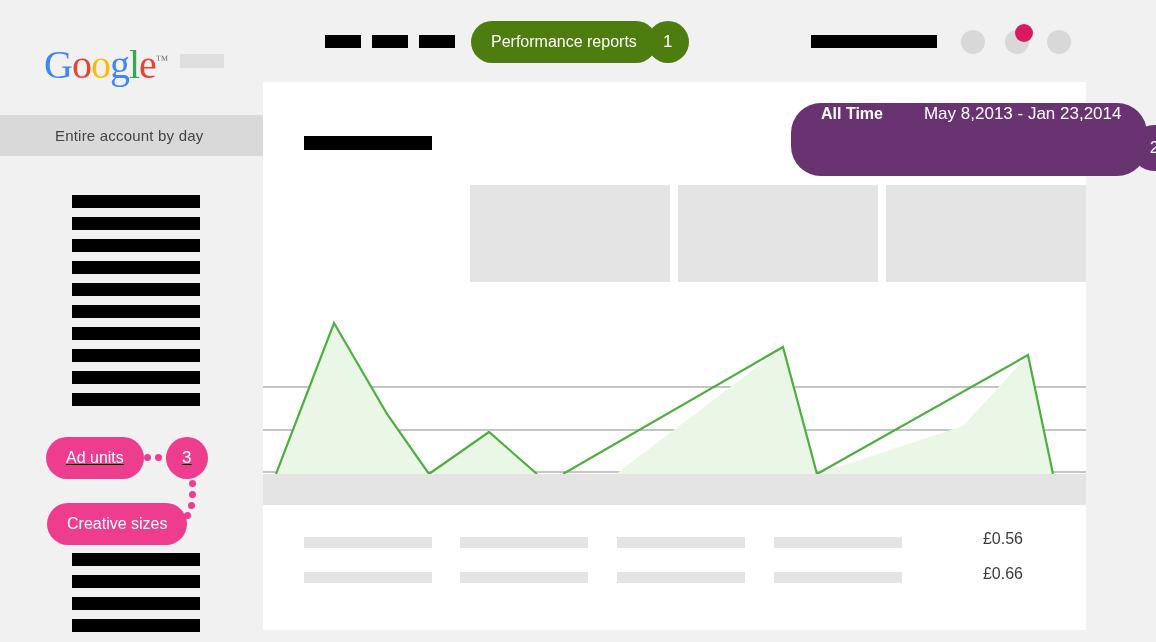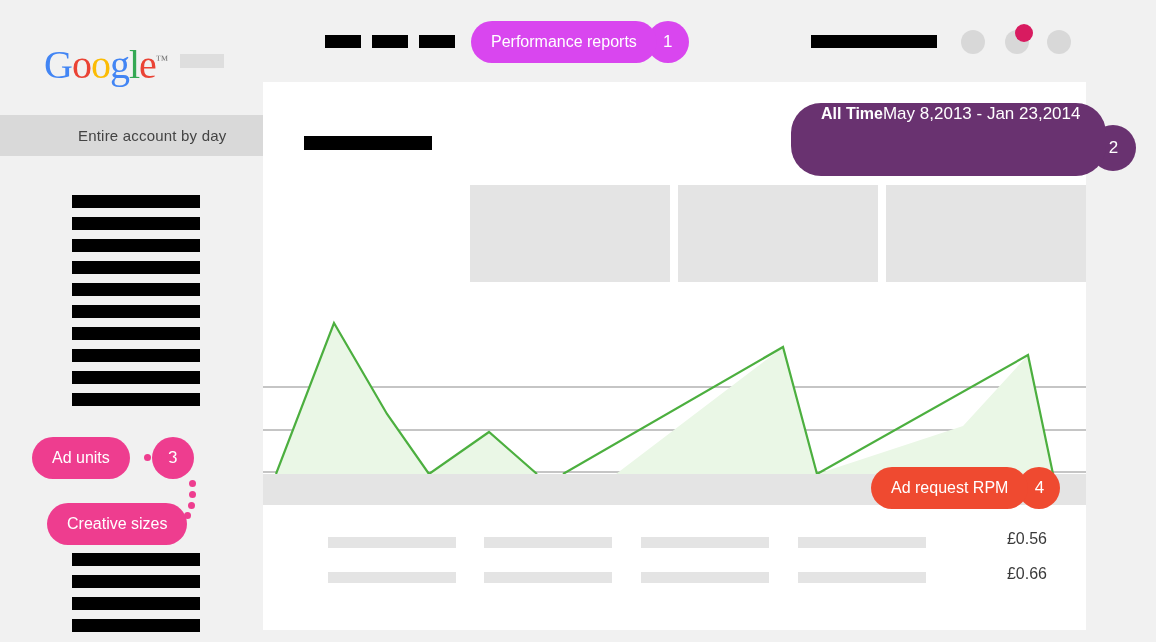--- a/index.html
+++ b/index.html
@@ -110,21 +110,21 @@
     top: 115px;
     width: 263px;
     height: 41px;
     background: #d9d9d9;
     display: flex;
     align-items: center;
   }
   .sidebar-strip-label {
     font-size: 15px;
     color: #444;
-    padding-left: 78px;
+    padding-left: 55px;
     letter-spacing: .2px;
   }
 
   .side-list {
     position: absolute;
     left: 72px;
     width: 128px;
   }
   .side-list .bar-black {
     width: 128px;
@@ -162,21 +162,21 @@
     justify-content: center;
     color: #fff;
     font-size: 17px;
     margin-left: -10px;
     position: relative;
     z-index: 1;
   }
 
   
   .badge-cyan { left: 471px; top: 21px; }
-  .badge-cyan .pill, .badge-cyan .num { background: #d946ef; }
+  .badge-cyan .pill, .badge-cyan .num { background: #4d7c0f; }
 
   
   .badge-purple { left: 791px; top: 103px; height: 73px; }
   .badge-purple .pill {
     height: 73px;
     border-radius: 30px;
     background: #693270;
     flex-direction: row;
     align-items: flex-start;
     justify-content: flex-end;
@@ -185,25 +185,25 @@
   }
   .badge-purple .num {
     background: #693270;
     width: 46px;
     height: 46px;
     margin-left: -16px;
     margin-top: 16px;
     font-size: 17px;
   }
   .dr-line1 { font-size: 16px; font-weight: bold; }
-  .dr-line2 { font-size: 17px; }
+  .dr-line2 { font-size: 17px; margin-left: 41px; }
 
   
   .badge-pink .pill, .badge-pink .num { background: #ee3d8f; }
-  .badge-adunits { left: 32px; top: 437px; }
+  .badge-adunits { left: 46px; top: 437px; text-decoration: underline; }
   .badge-adunits .num { margin-left: 22px; }
   .badge-creative { left: 47px; top: 490px; margin-top: 13px; }
 
   
   .badge-orange { left: 871px; top: 467px; }
   .badge-orange .pill, .badge-orange .num { background: #ef4a30; }
 
   .dots-h {
     position: absolute;
     left: 144px;
@@ -272,21 +272,20 @@
     height: 31px;
     background: #e4e4e4;
   }
 
   
   .table-rows {
     position: absolute;
     left: 0;
     top: 445px;
     width: 823px;
-    margin-left: 24px;
   }
   .trow {
     position: relative;
     height: 35px;
   }
   .tcell {
     position: absolute;
     top: 10px;
     height: 11px;
     background: #e4e4e4;
@@ -434,18 +433,14 @@
   </div>
 
   <div class="badge badge-purple">
     <div class="pill">
       <div class="dr-line1">All Time</div>
       <div class="dr-line2">May 8,2013 - Jan 23,2014</div>
     </div>
     <div class="num">2</div>
   </div>
 
-  <div class="badge badge-orange">
-    <div class="pill">Ad request RPM</div>
-    <div class="num">4</div>
-  </div>
 
 </div>
 
 </body></html>

